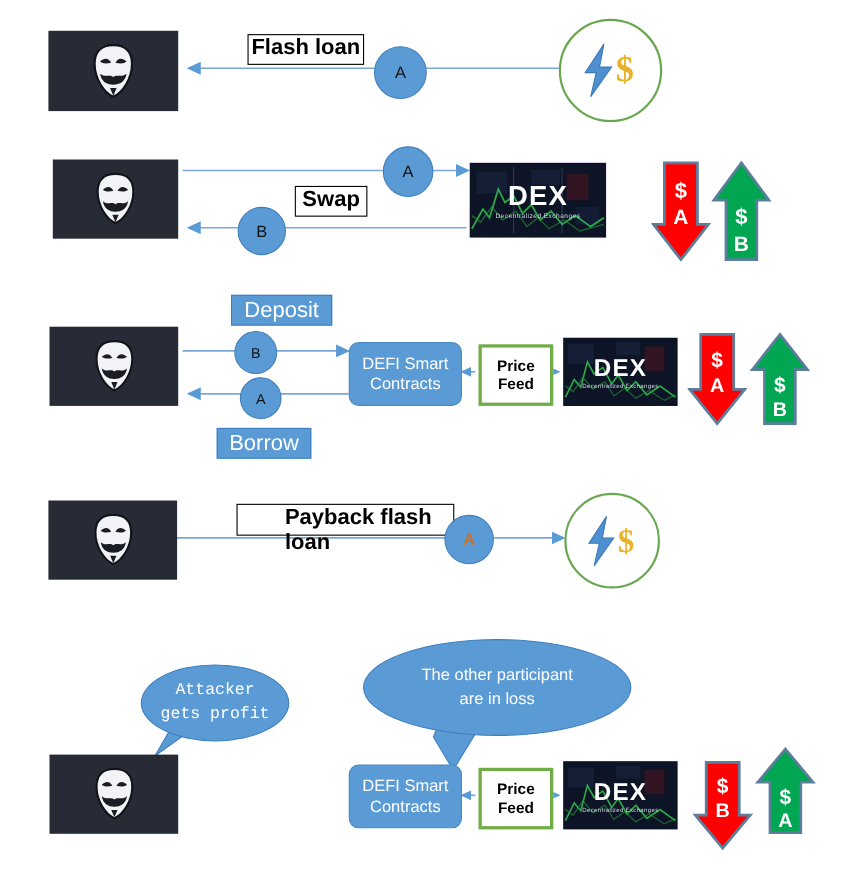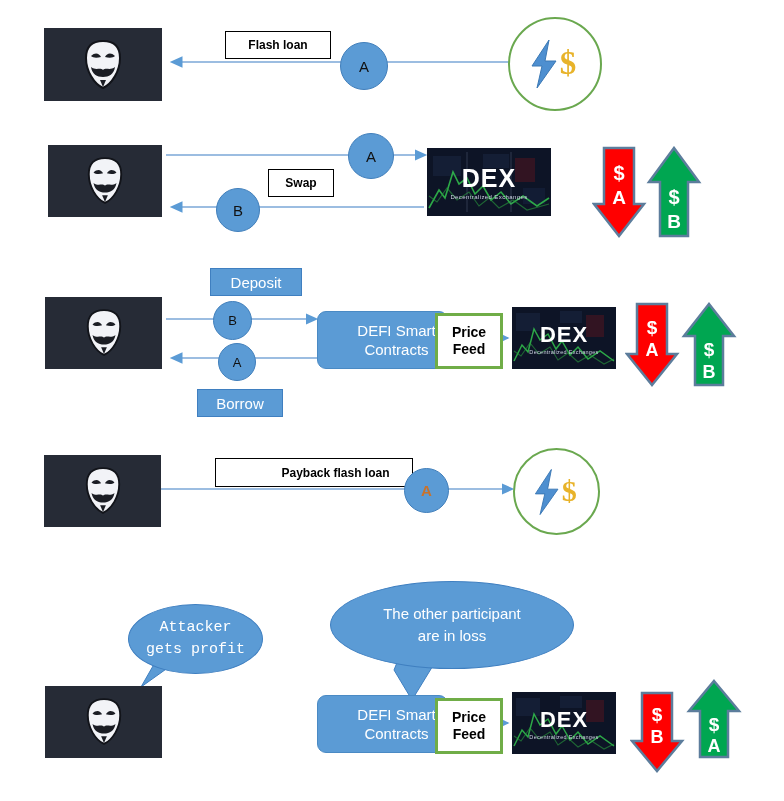--- a/index.html
+++ b/index.html
@@ -32,34 +32,34 @@
     font-size:15px;
     line-height:1;
   }
   .node.orange{color:#c8722c;font-weight:bold;}
 
   
   .label-box{
     position:absolute;
     background:#ffffff;
     border:1.4px solid #000;
-    display:flex;align-items:center;justify-content:center;
+    display:flex;justify-content:center;
     font-weight:bold;
-    font-size:12px;
+    font-size:20px;
     color:#000;
   }
 
   
   .blue-box{
     position:absolute;
     background:#5b9bd5;
     border:1px solid #3f7fc0;
     display:flex;align-items:center;justify-content:center;
     color:#ffffff;
-    font-size:15px;
+    font-size:20px;
   }
 
   
   .green-box{
     position:absolute;
     background:#ffffff;
     border:3px solid #70ad47;
     display:flex;flex-direction:column;
     align-items:center;justify-content:center;
     font-weight:bold;font-size:14px;color:#000;
@@ -69,21 +69,20 @@
   
   .defi-box{
     position:absolute;
     background:#5b9bd5;
     border:1px solid #4a8ac4;
     border-radius:9px;
     display:flex;flex-direction:column;
     align-items:center;justify-content:center;
     color:#ffffff;font-size:15px;line-height:1.3;
     text-align:center;
-    padding-left:28px;
   }
 
   
   .dex{
     position:absolute;
     background:#4c1d95;
     overflow:hidden;
   }
   .dex svg{position:absolute;left:0;top:0;}
   .dex .dex-wrap{

